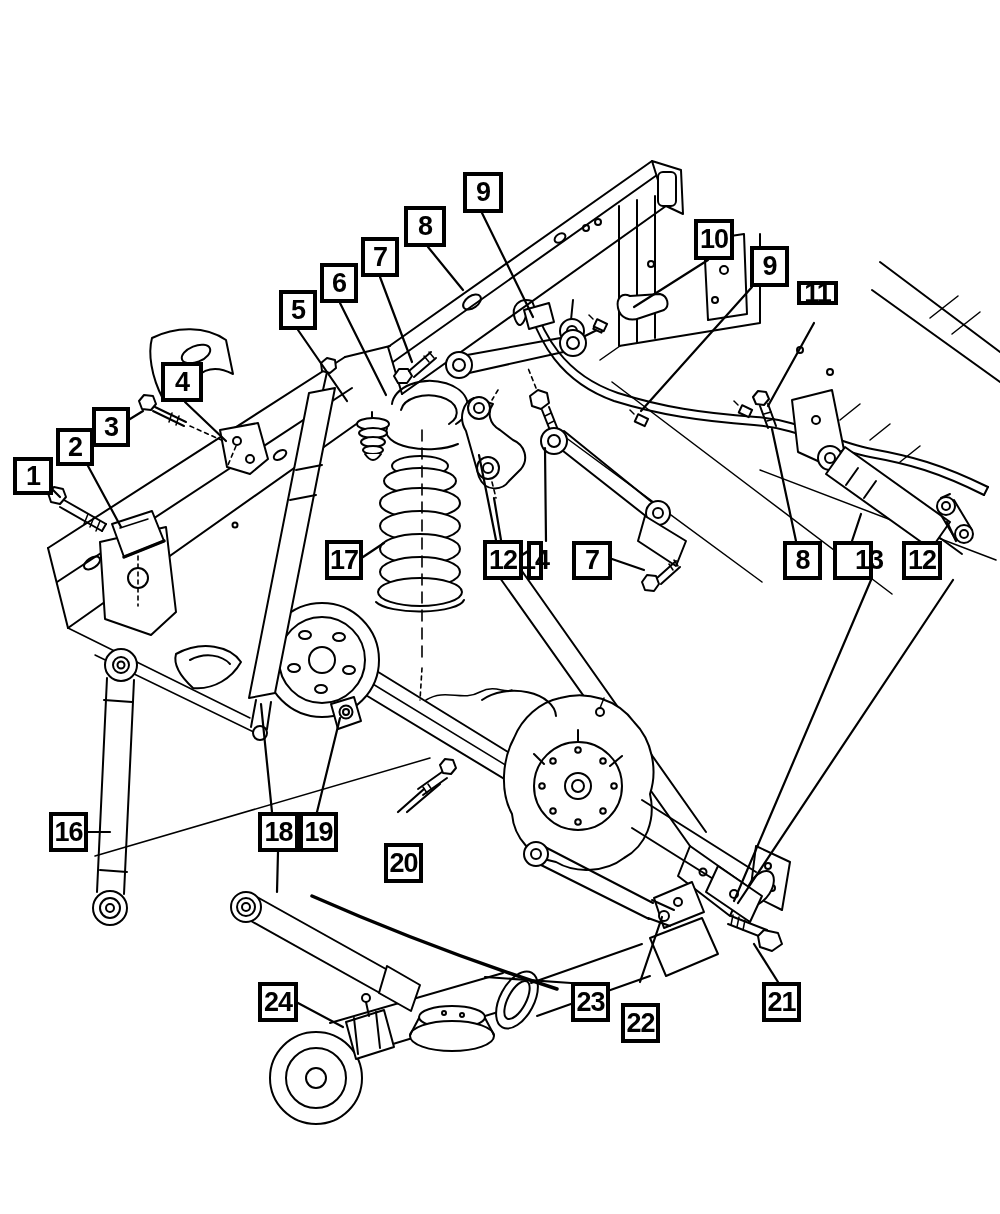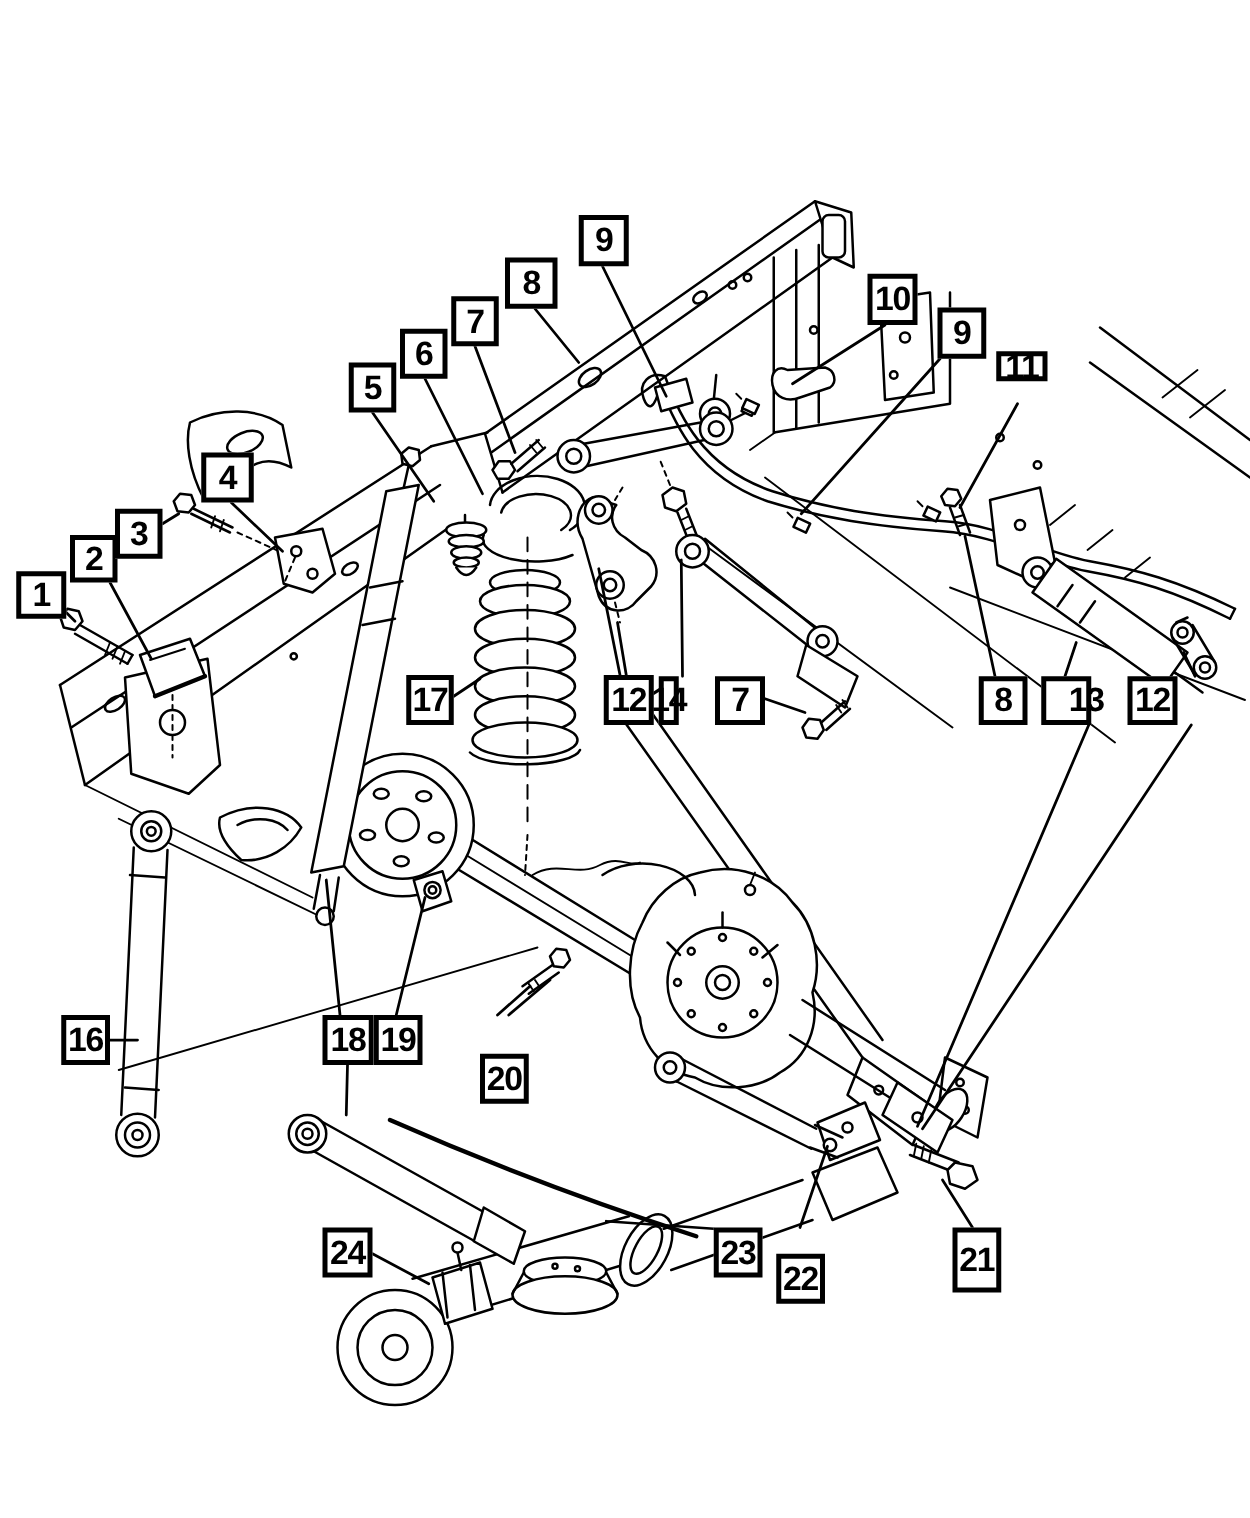--- a/index.html
+++ b/index.html
@@ -461,15 +461,15 @@
       <div class="callout" style="left: 783px; top: 541px; width: 39px; height: 39px;">8</div>
       <div class="callout" style="left: 833px; top: 541px; width: 40px; height: 39px; padding-left: 32px;">13</div>
       <div class="callout" style="left: 902px; top: 541px; width: 40px; height: 39px;">12</div>
       <div class="callout" style="left: 49px; top: 812px; width: 39px; height: 40px;">16</div>
       <div class="callout" style="left: 258px; top: 812px; width: 41px; height: 40px;">18</div>
       <div class="callout" style="left: 299px; top: 812px; width: 39px; height: 40px;">19</div>
       <div class="callout" style="left: 384px; top: 812px; width: 39px; height: 40px; margin-top: 31px;">20</div>
       <div class="callout" style="left: 258px; top: 982px; width: 40px; height: 40px;">24</div>
       <div class="callout" style="left: 571px; top: 982px; width: 39px; height: 40px;">23</div>
       <div class="callout" style="left: 621px; top: 982px; width: 39px; height: 40px; margin-top: 21px;">22</div>
-      <div class="callout" style="left: 762px; top: 982px; width: 39px; height: 52px;">21</div>
+      <div class="callout" style="left: 762px; top: 982px; width: 39px; height: 40px;">21</div>
     </div>
 </div>
 
 </body></html>

